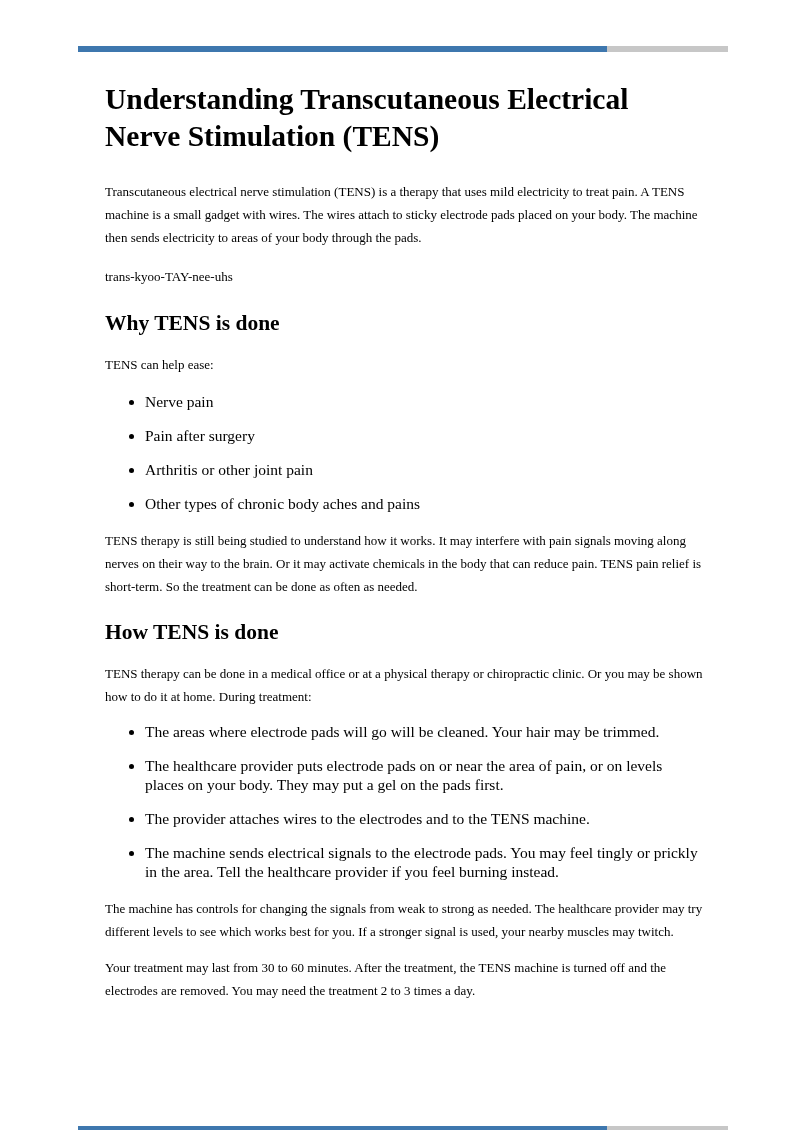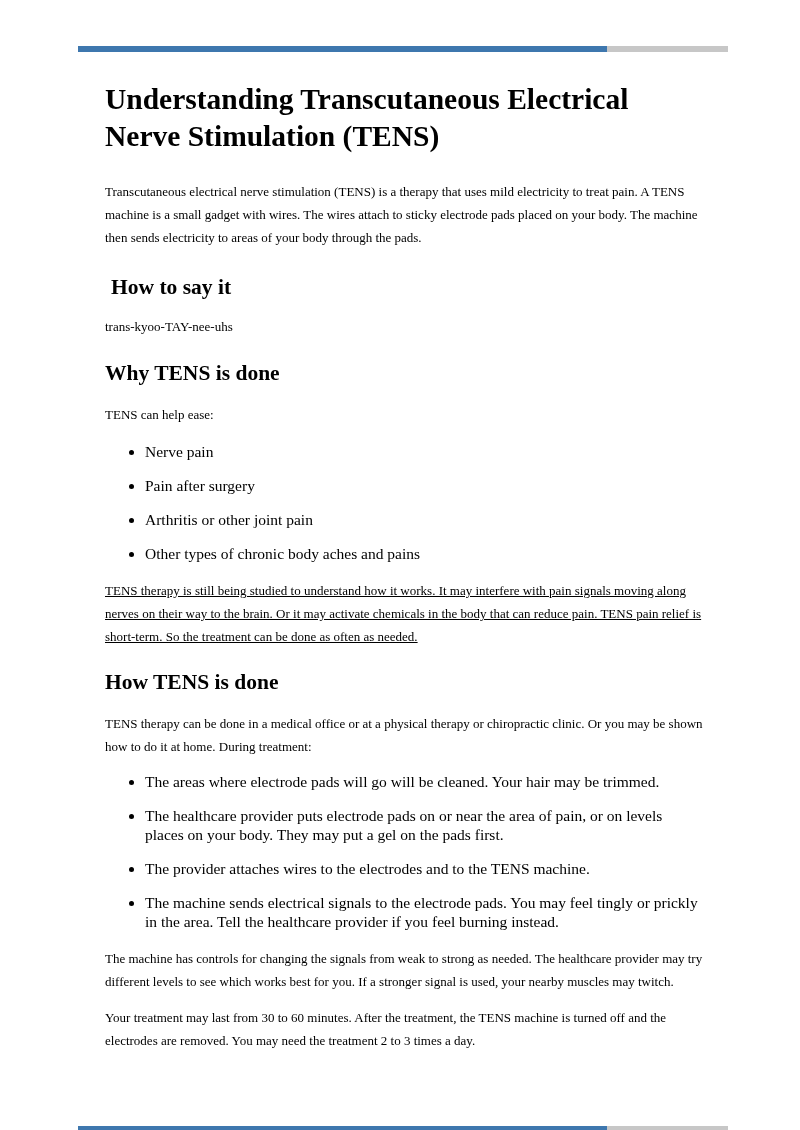--- a/index.html
+++ b/index.html
@@ -34,21 +34,21 @@
     font-weight:700;
   }
   .h-howsay{margin-top:26px;padding-left:6px;}
   .h-why{margin-top:23px;font-family:Liberation Serif, serif;}
   .h-how{margin-top:22px;}
 
   p{margin:0;font-size:13px;line-height:23px;}
   .intro{margin-top:25px;}
   .pron{margin-top:16px;}
   .lead{margin-top:18px;}
-  .after-list{margin-top:16px;text-decoration:underline;}
+  .after-list{margin-top:16px;}
   .para1{margin-top:16px;}
   .para2{margin-top:13px;}
 
   ul{margin:0;padding-left:40px;list-style:disc outside;}
   .list-why{margin-top:16px;}
   .list-how{margin-top:14px;}
   li{margin:0 0 15px;font-size:15.5px;line-height:19px;}
   li:last-child{margin-bottom:0;}
 
   .footer-row{
@@ -67,21 +67,20 @@
     <div class="bar-blue"></div>
     <div class="bar-gray"></div>
   </div>
 
   <div class="content">
 
     <h1>Understanding Transcutaneous Electrical Nerve Stimulation (TENS)</h1>
 
     <p class="intro">Transcutaneous electrical nerve stimulation (TENS) is a therapy that uses mild electricity to treat pain. A TENS machine is a small gadget with wires. The wires attach to sticky electrode pads placed on your body. The machine then sends electricity to areas of your body through the pads.</p>
 
-    <h2 class="h-howsay">How to say it</h2>
     <p class="pron">trans-kyoo-TAY-nee-uhs</p>
 
     <h2 class="h-why">Why TENS is done</h2>
     <p class="lead">TENS can help ease:</p>
     <ul class="list-why">
       <li>Nerve pain</li>
       <li>Pain after surgery</li>
       <li>Arthritis or other joint pain</li>
       <li>Other types of chronic body aches and pains</li>
     </ul>

